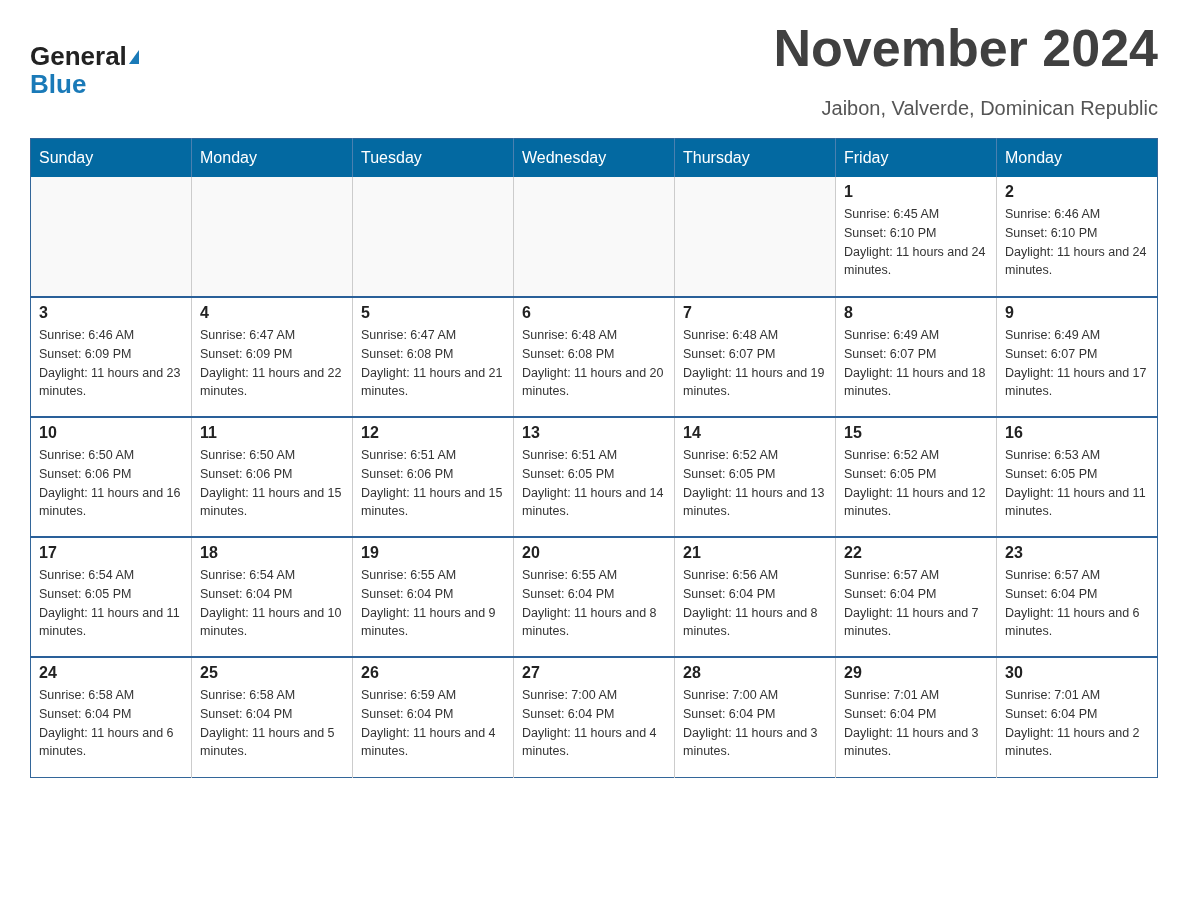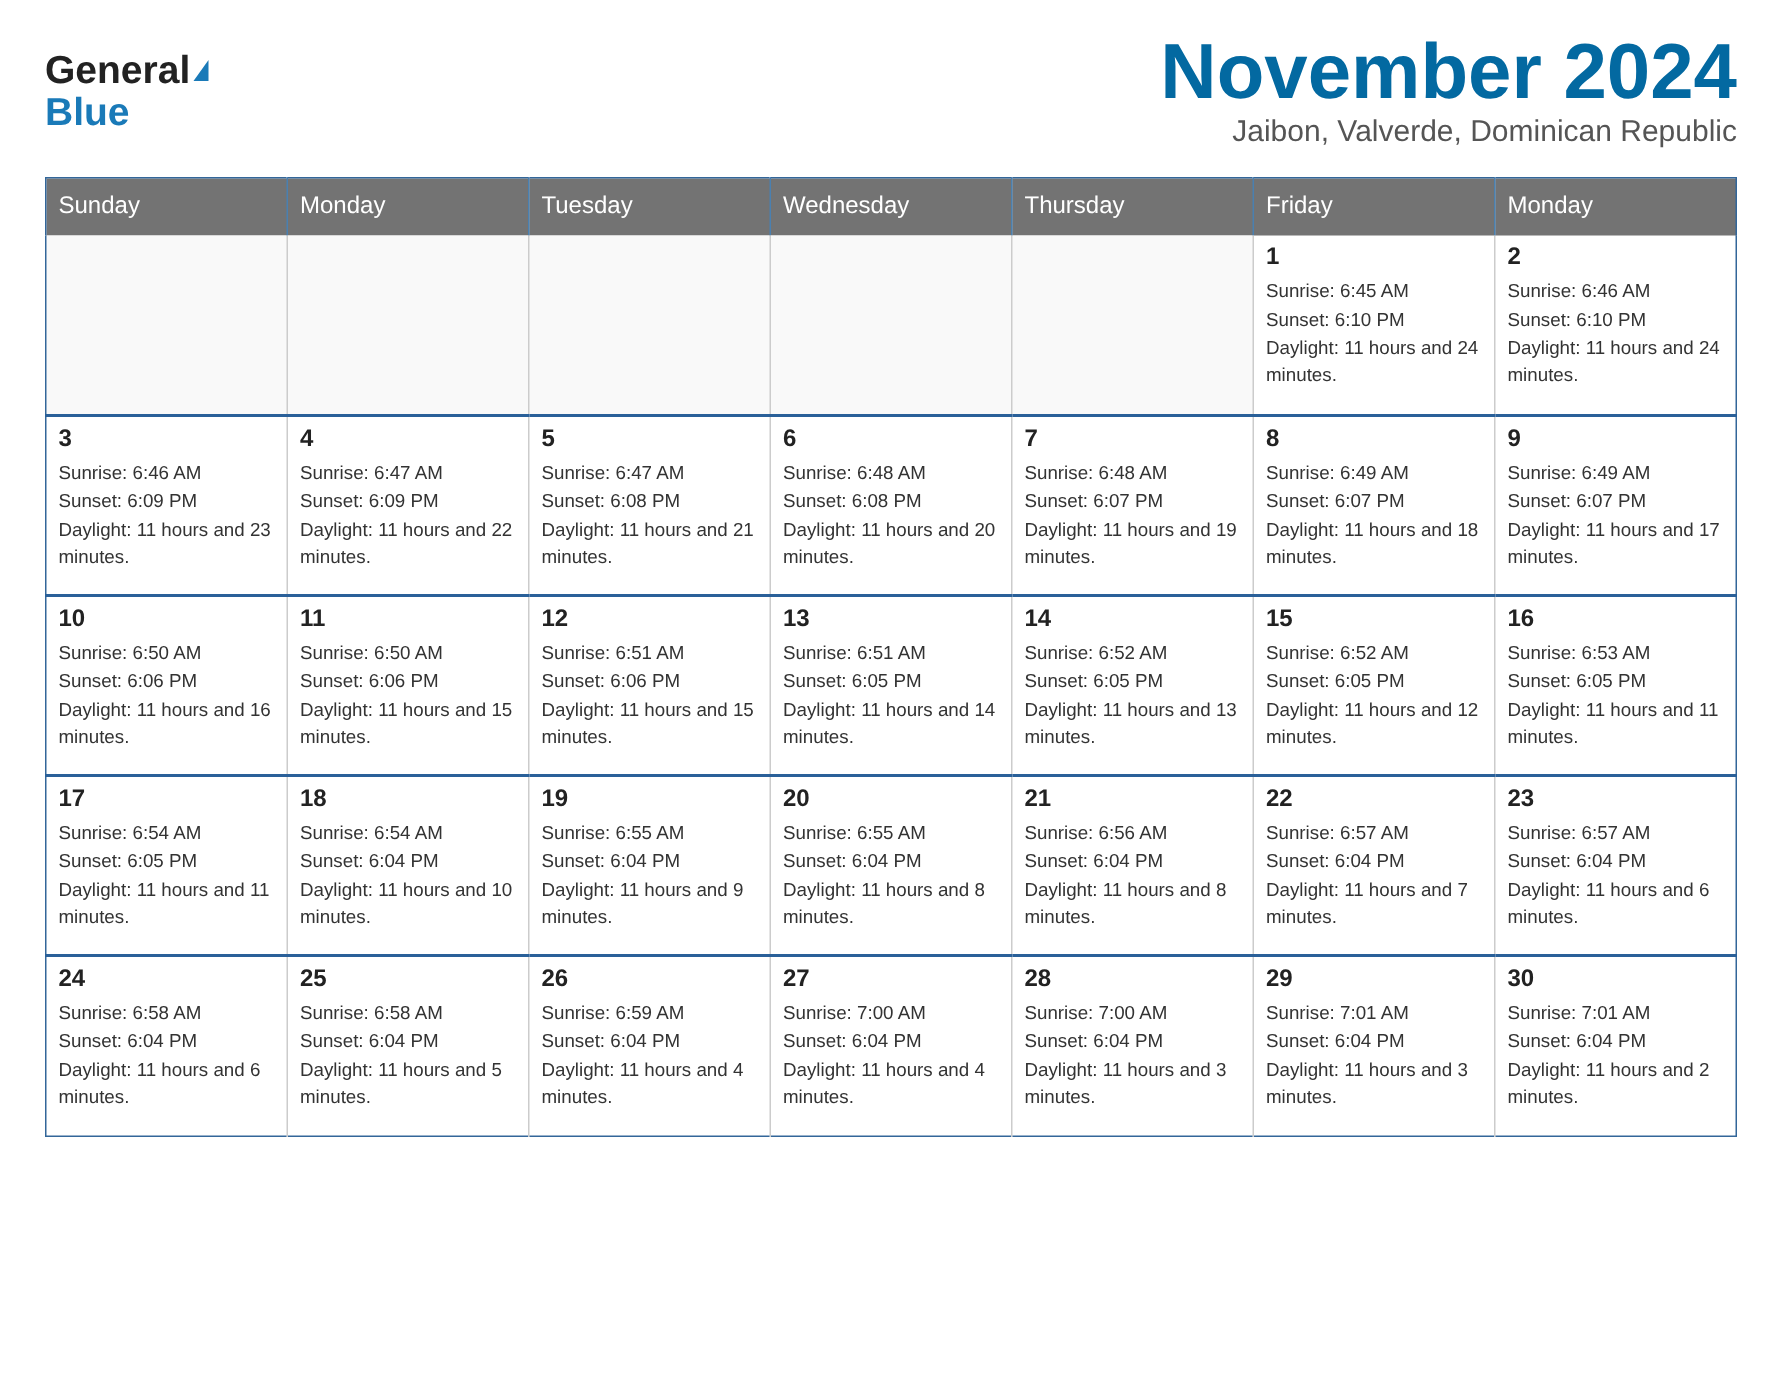--- a/index.html
+++ b/index.html
@@ -44,35 +44,35 @@
       vertical-align: middle;
       position: relative;
       top: -3px;
     }
     .title-area {
       text-align: right;
     }
     .calendar-title {
       font-size: 52px;
       font-weight: bold;
-      color: #0369a1;
+      color: #404040;
       line-height: 1.1;
     }
     .calendar-subtitle {
       font-size: 20px;
       color: #555;
-      margin-top: 0;
+      margin-top: 20px;
     }
     .calendar-table {
       width: 100%;
       border-collapse: collapse;
       border: 1.5px solid #336699;
     }
     .calendar-table th {
-      background-color: #737373;
+      background-color: #0369a1;
       color: #fff;
       font-size: 16px;
       font-weight: normal;
       padding: 10px 8px;
       text-align: left;
       border-right: 1px solid #4a80b0;
     }
     .calendar-table th:last-child {
       border-right: none;
     }

